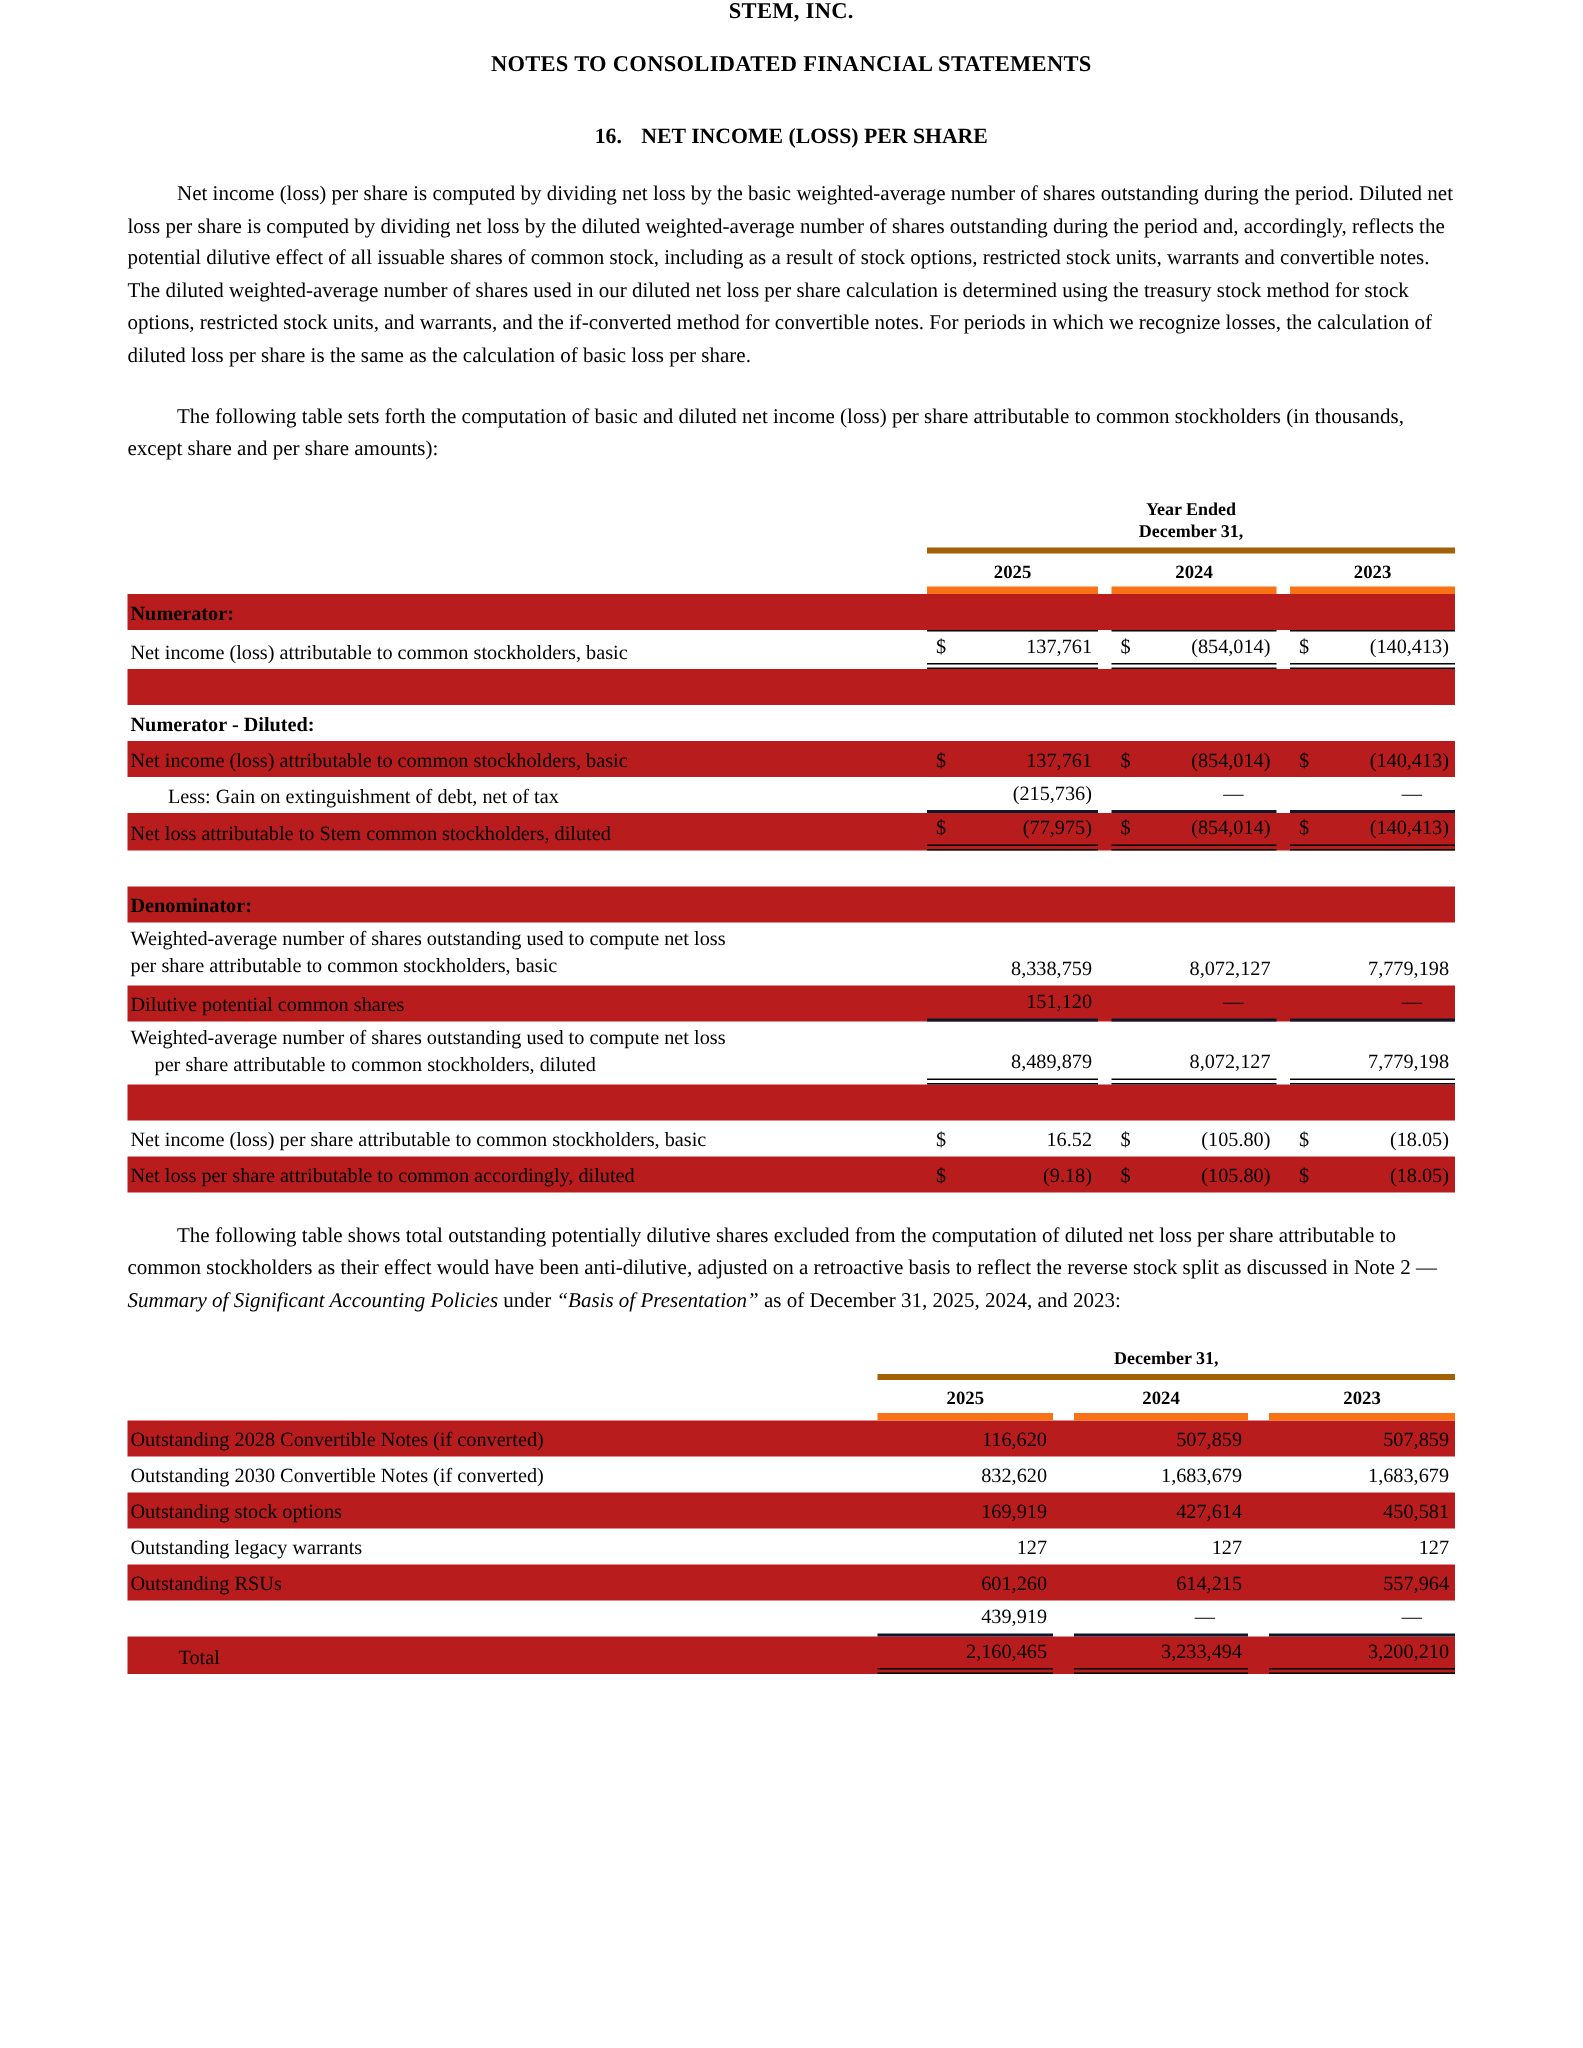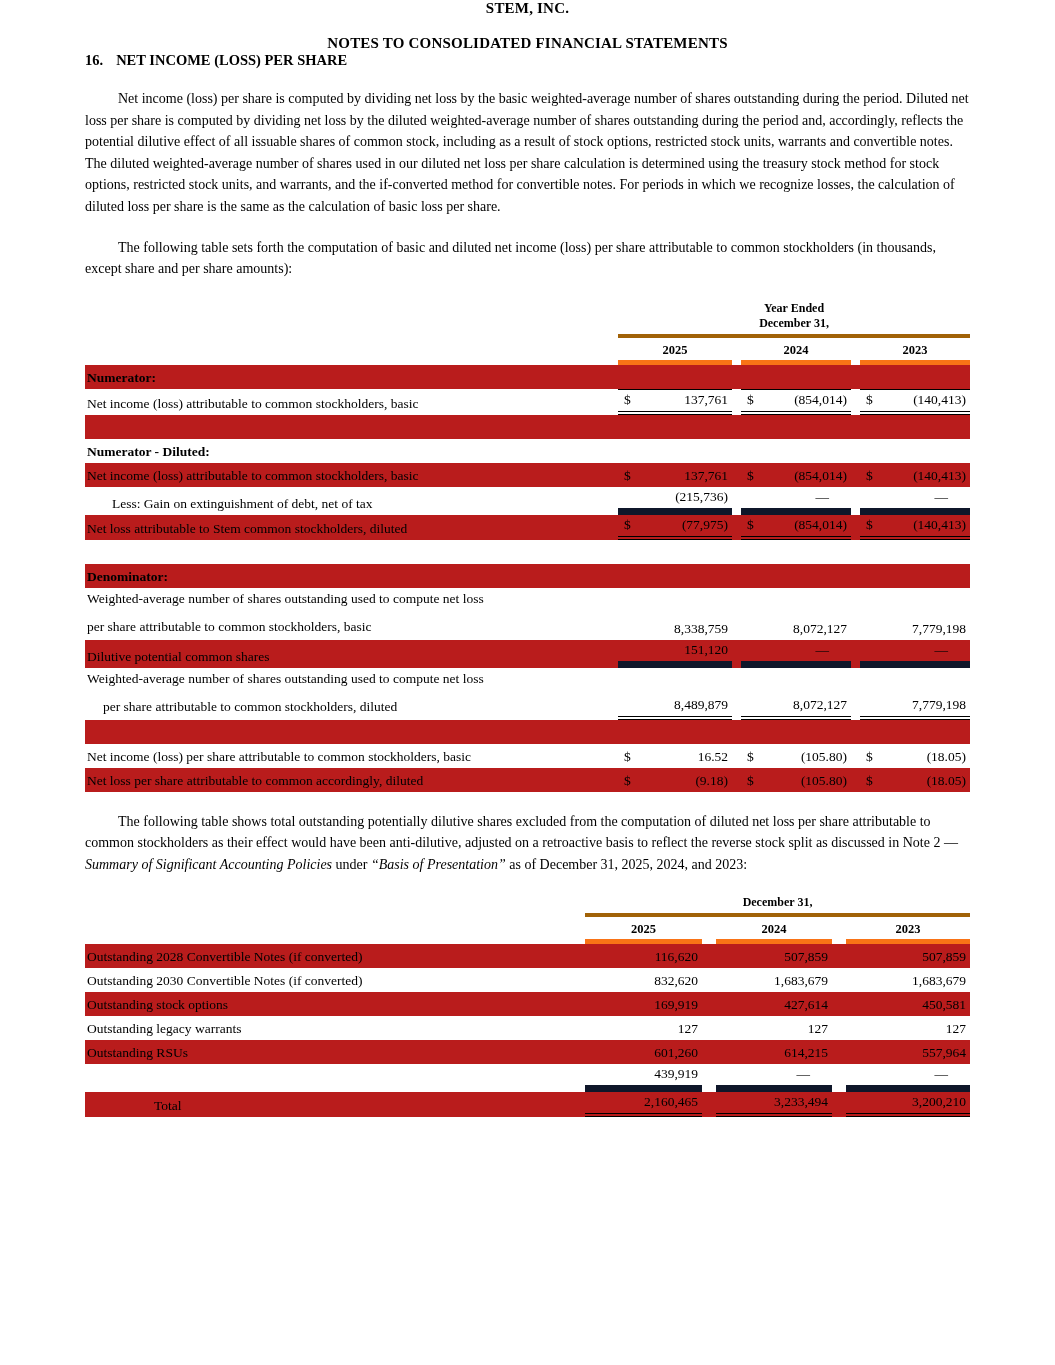--- a/index.html
+++ b/index.html
@@ -3,45 +3,45 @@
 <meta charset="utf-8">
 <style>
   html,body{margin:0;padding:0;}
   body{
     width:1055px;height:1365px;background:#ffffff;color:#000;
     font-family:"Liberation Serif",serif;font-size:14px;position:relative;overflow:hidden;
   }
   .page{padding:0 85px;}
   .company{text-align:center;font-weight:bold;font-size:15px;letter-spacing:.2px;}
   .doc-title{text-align:center;font-weight:bold;font-size:15px;margin-top:18px;letter-spacing:.2px;}
-  .section-heading{display:flex;gap:13px;font-weight:bold;font-size:14.5px;}
+  .section-heading{display:flex;gap:13px;font-weight:bold;font-size:14.5px;margin-top:31px;justify-content:center;}
   p.body-text{margin:19px 0 0 0;line-height:21.6px;text-indent:33px;}
   .em{font-style:italic;}
 
   
   .fin-table{font-size:13.5px;}
   .t1{margin-top:21px;}
   .t2{margin-top:17px;}
   .trow{display:grid;min-height:24px;align-items:stretch;}
   .t1 .trow{grid-template-columns:533px 114px 9px 110px 9px 110px;}
   .t2 .trow{grid-template-columns:500px 117px 14px 116px 14px 124px;}
   .shade{background:#b91c1c;}
   .spacer-row{height:23px;}
   .lbl{grid-column:1;display:flex;align-items:flex-end;padding:2px 4px 3px 2px;}
-  .lbl2{grid-column:1;display:flex;flex-direction:column;justify-content:flex-end;padding:2px 4px 3px 2px;line-height:18.5px;gap:10px;}
+  .lbl2{grid-column:1;display:flex;flex-direction:column;justify-content:flex-end;padding:2px 4px 3px 2px;line-height:18.5px;}
   .bold{font-weight:bold;}
   .ind1{padding-left:27px;}
-  .ind2{padding-left:69px;}
+  .ind2{padding-left:34px;}
   .l2{padding-left:16px;}
   .c1{grid-column:2;}
   .c2{grid-column:4;}
   .c3{grid-column:6;}
   .num{display:flex;justify-content:space-between;align-items:flex-end;padding:2px 4px 3px 6px;}
   .bt{border-top:1px solid #000;}
-  .bb{border-bottom:7px solid #0f172a;}
+  .bb{border-bottom:2px solid #0f172a;}
   .dbb{border-bottom:4px double #000;}
   .dash{padding-right:18px;}
   .hspan{grid-column:2/7;text-align:center;font-weight:bold;font-size:12px;line-height:15px;border-bottom:4px solid #a16207;padding-bottom:3px;align-self:end;}
   .yr{text-align:center;font-weight:bold;font-size:12.5px;border-bottom:5px solid #f97316;margin-top:3px;padding:2px 0;align-self:end;}
   .t1 .trow.yrrow,.t2 .trow.yrrow{min-height:21px;}
   .page-number{position:absolute;top:1384px;left:0;width:100%;text-align:center;font-size:14px;}
 </style>
 </head>
 <body>
 

